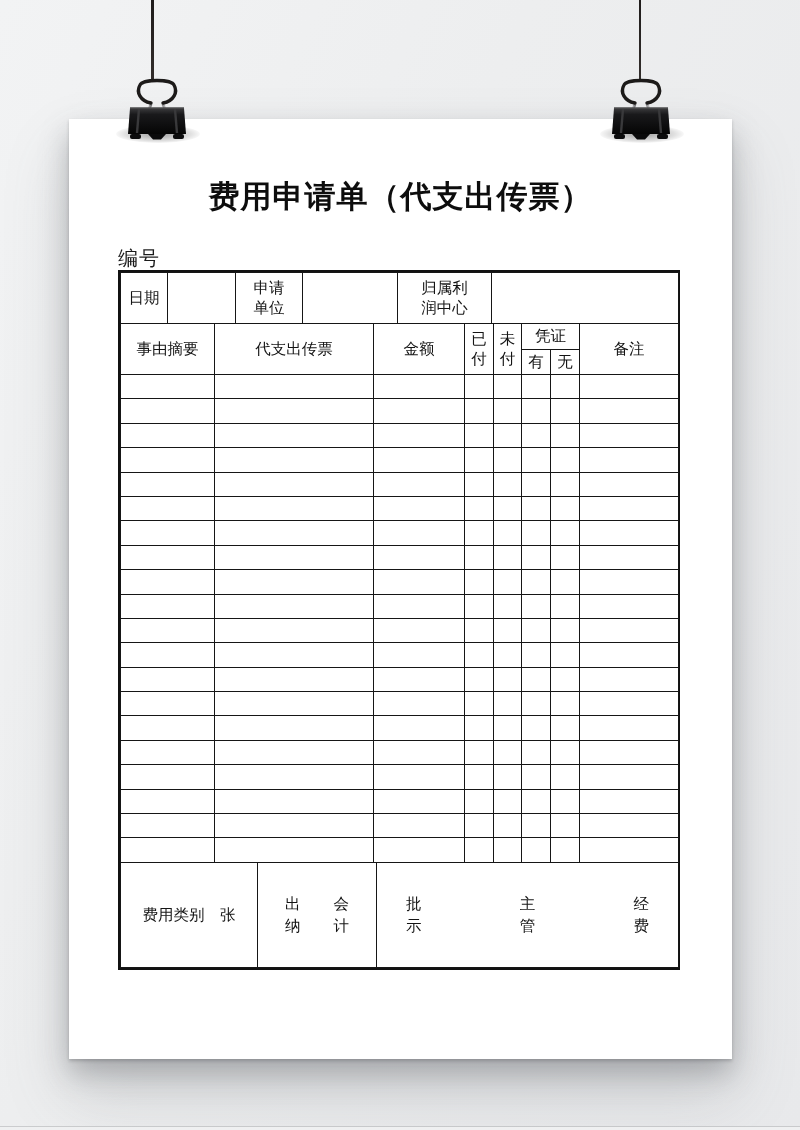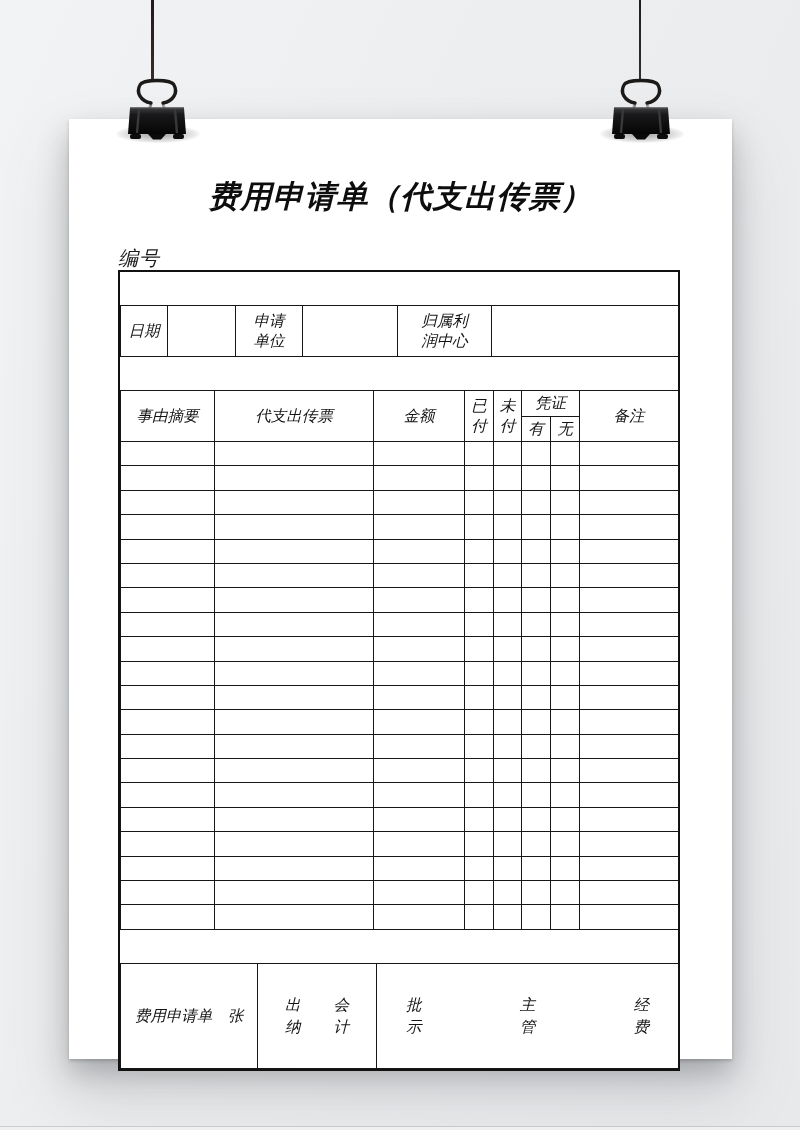--- a/index.html
+++ b/index.html
@@ -14,42 +14,41 @@
 
   
   .string{position:absolute;top:0;width:2.5px;height:81px;background:linear-gradient(180deg,#1f1c1b,#332e2c);}
   .string.left{left:151px;}
   .string.right{left:638.5px;}
 
   
   .paper{
     position:absolute;left:69px;top:119px;width:663px;height:940px;background:#ffffff;
     box-shadow:0 2px 3px rgba(40,42,45,.22), 0 14px 26px rgba(96,100,105,.38), 0 34px 60px rgba(96,100,105,.22);
-    font-style:italic;
   }
   .clip-shadow{position:absolute;top:6px;width:84px;height:18px;border-radius:50%;
     background:radial-gradient(ellipse at center,rgba(0,0,0,.38) 0%,rgba(0,0,0,.12) 55%,transparent 75%);}
   .clip-shadow.left{left:47px;}
   .clip-shadow.right{left:531px;}
 
   
   .clip{position:absolute;top:76px;width:62px;height:64px;}
   .clip.left{left:126px;}
   .clip.right{left:610px;}
 
   .title{
     position:absolute;top:57px;left:0;right:0;text-align:center;margin:0;
     font-family:"DejaVu Sans","Liberation Sans",sans-serif;
     font-size:31px;font-weight:bold;letter-spacing:1px;color:#0d0d0d;
   }
   .serial{position:absolute;top:126px;left:49px;font-size:20px;letter-spacing:1px;}
 
   
   .form-table{position:absolute;left:49px;top:151px;width:562px;box-sizing:border-box;border:2px solid #111;background:#fff;}
-  .form-table table{border-collapse:collapse;table-layout:fixed;width:558px;margin-top:33px;}
+  .form-table table{border-collapse:collapse;table-layout:fixed;width:558px;}
   .form-table td,.form-table th{border:1px solid #161616;padding:0;font-weight:normal;
     text-align:center;vertical-align:middle;font-size:15.5px;line-height:1.3;
     white-space:pre-line;overflow:hidden;color:#141414;}
   .main-table,.footer-table{margin-top:-1px;}
   .info-table td{height:50px;}
   .hdr-top th{height:25px;}
   .hdr-bot th{height:24px;}
   .main-table tbody td{height:23.4px;}
   .footer-table td{height:104px;}
   .v-label{display:inline-block;white-space:pre-line;line-height:1.4;}
@@ -328,21 +327,21 @@
     </table>
 
     <table class="footer-table">
       <colgroup>
         <col style="width:137px">
           <col style="width:119px">
           <col style="width:302px">
       </colgroup>
       <tbody>
         <tr>
-          <td>费用申请单　张</td>
+          <td>费用类别　张</td>
           <td class="pair-cell">
             <div class="pair-wrap">
               <span class="v-label">出
 纳</span>
               <span class="v-label">会
 计</span>
             </div>
           </td>
           <td>
             <div class="trio-wrap">

